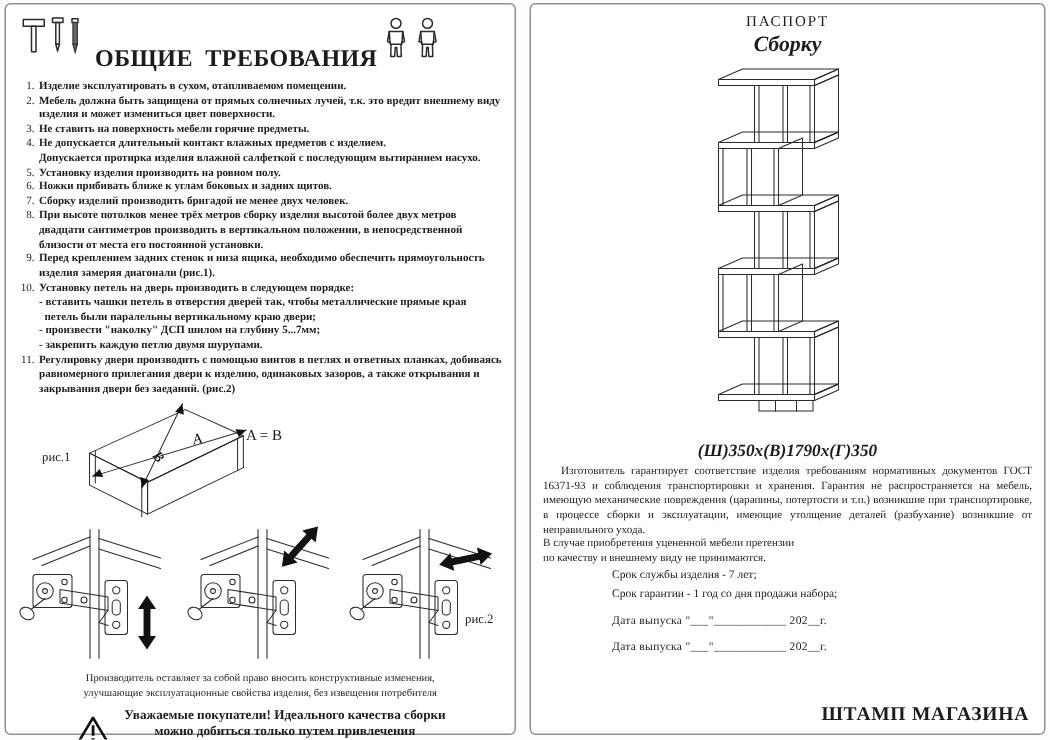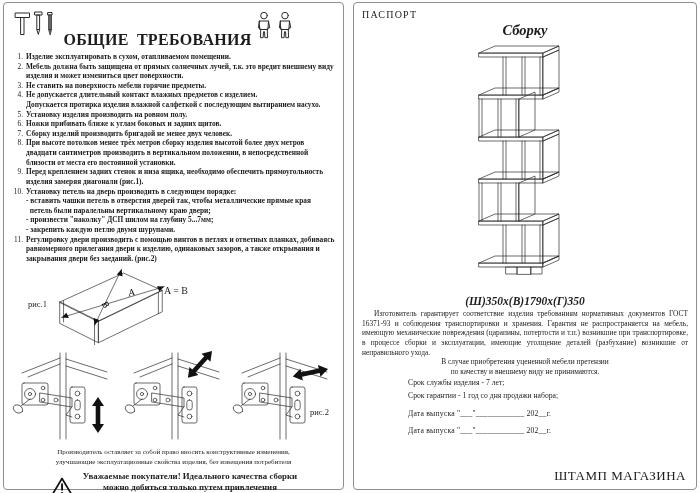--- a/index.html
+++ b/index.html
@@ -37,34 +37,34 @@
   .producer-note { text-align:center; font-size:7px; line-height:1.3;
                    white-space:pre-line; margin-top:1px; }
 
   .warning-row { display:flex; justify-content:center; align-items:center;
                  gap:9px; margin-top:4px; }
   .warning-text { font-weight:bold; font-size:8.8px; line-height:1.3;
                   text-align:center; white-space:pre-line; }
 
   
   .page-right { padding:6px 8px; }
-  .rp-doc-title { text-align:left; font-size:10px; letter-spacing:1.2px; }
+  .rp-doc-title { text-align:center; font-size:10px; letter-spacing:1.2px; }
   .rp-product   { text-align:center; font-size:14.5px; font-weight:bold;
                   font-style:italic; margin-top:2px; }
   .shelf-wrap { text-align:center; margin-top:4px; height:252px; }
   .rp-dims { text-align:center; font-size:11.5px; font-weight:bold;
              font-style:italic; margin-top:0; }
   .rp-warranty-title { text-align:center; font-size:10px; margin-top:7px; }
   .rp-warranty-text { font-size:7.4px; line-height:1.3; text-align:justify;
                       text-indent:12px; margin-top:2px; }
-  .rp-warranty-note { text-align:center; font-size:7.4px; line-height:1.3;
+  .rp-warranty-note { text-align:left; font-size:7.4px; line-height:1.3;
                       white-space:pre-line; }
   .rp-terms { margin-left:46px; font-size:7.7px; line-height:1.45; margin-top:1px; }
   .rp-date { margin-left:46px; font-size:7.7px; margin-top:8px; letter-spacing:.2px; }
-  .rp-stamp { position:absolute; right:10px; bottom:5px; font-weight:normal;
+  .rp-stamp { position:absolute; right:10px; bottom:5px; font-weight:bold;
               font-size:13px; letter-spacing:.5px; }
 
   svg { display:block; }
   .ln { stroke:#2b2b2b; stroke-width:1; fill:none; stroke-linejoin:round; stroke-linecap:round; }
   .thin { stroke-width:.7; }
   .blk { fill:#111; stroke:none; }
 </style>
 </head>
 <body>
 

